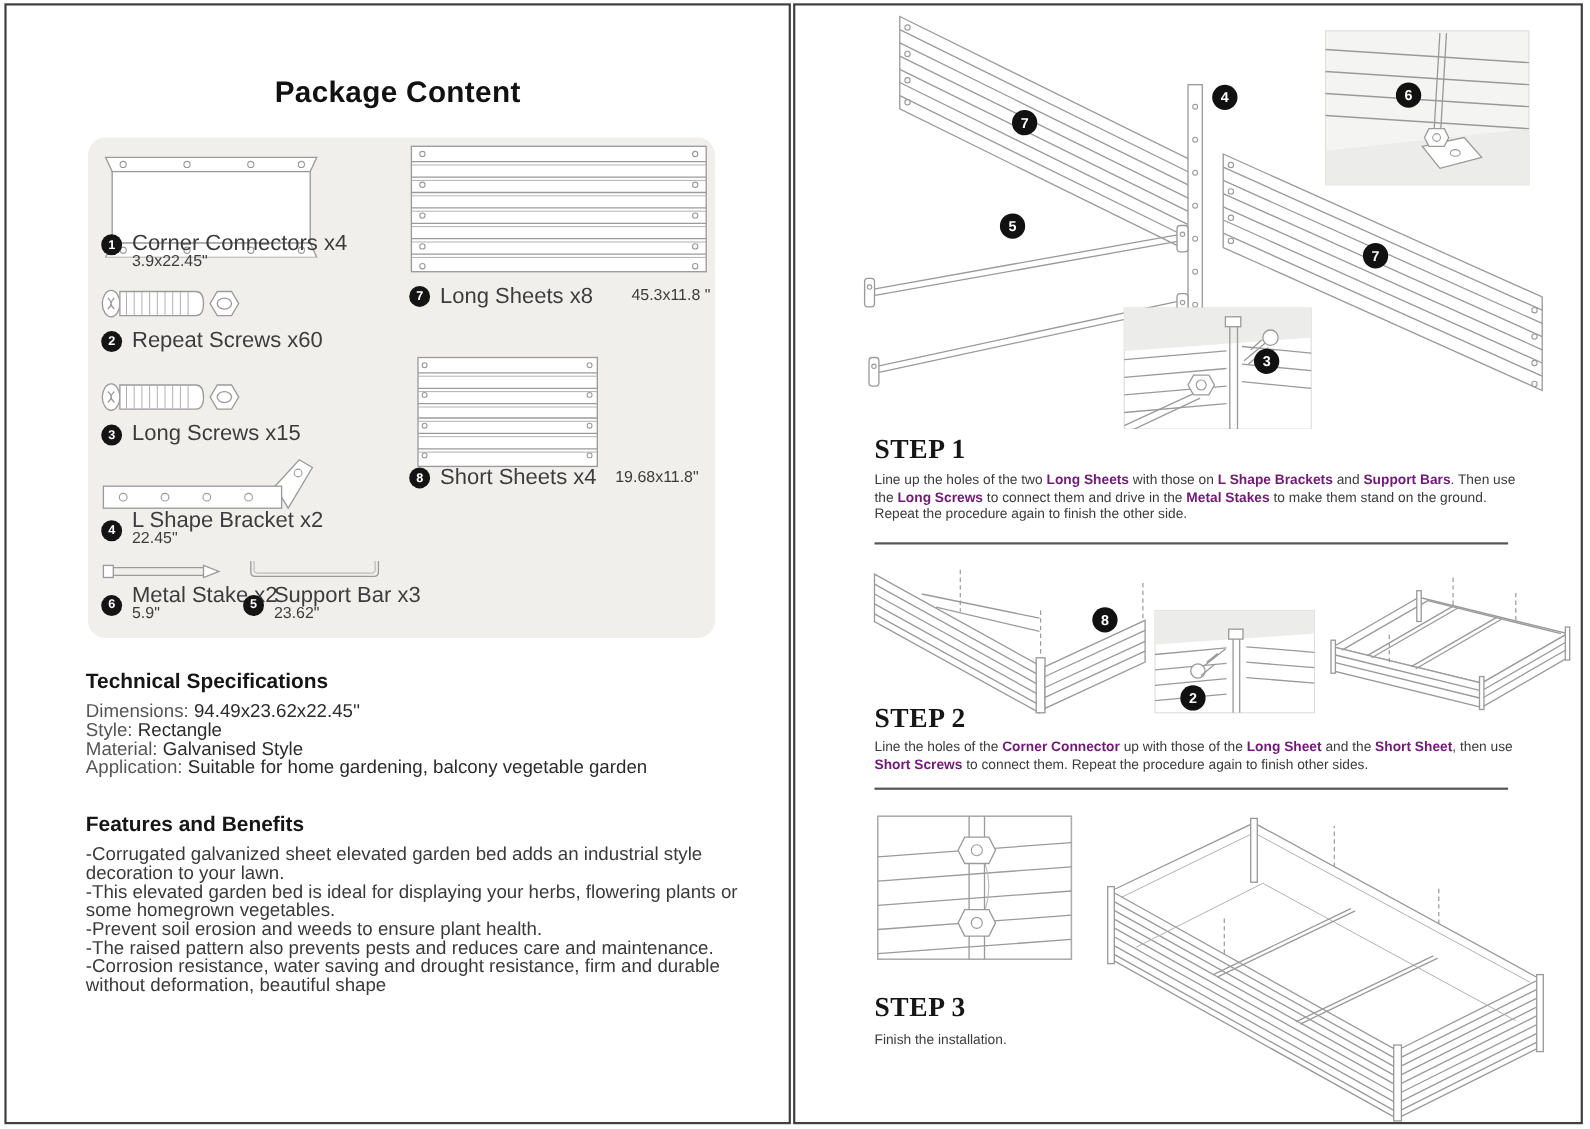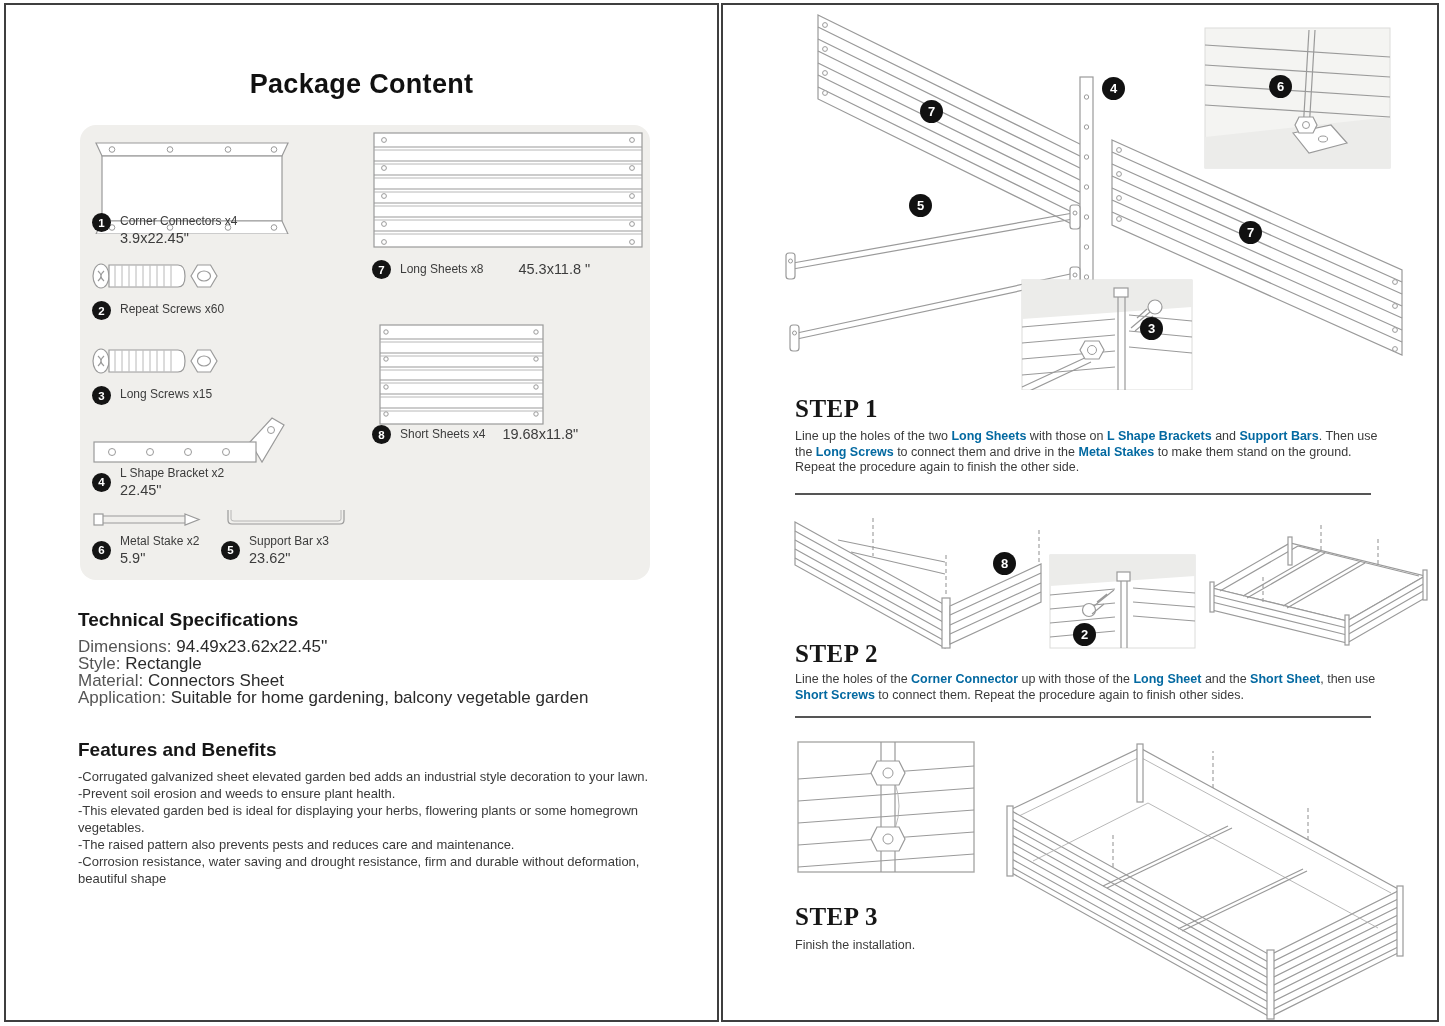--- a/index.html
+++ b/index.html
@@ -8,33 +8,33 @@
   .panel-left{left:4px;width:711px;}
   .panel-right{left:721px;width:714px;}
 
   
   .pkg-title{position:absolute;top:64px;left:0;right:0;text-align:center;font-size:27px;font-weight:600;letter-spacing:.3px;color:#111;}
   .graybox{position:absolute;left:74px;top:120px;width:570px;height:455px;background:#f0efec;border-radius:16px;}
   .art{position:absolute;}
   .pkg-item{position:absolute;display:flex;gap:9px;}
   .pkg-item.center{align-items:center;}
   .numcircle{width:19px;height:19px;border-radius:50%;background:#141414;color:#fff;font-size:11.5px;font-weight:bold;display:flex;align-items:center;justify-content:center;flex:0 0 19px;}
-  .pkg-label{font-size:12px;line-height:17px;color:#3c3c3c;}
+  .pkg-label{font-size:20px;line-height:17px;color:#3c3c3c;}
   .pkg-size{font-size:14.5px;line-height:17px;color:#3c3c3c;}
   .row-inline{display:flex;align-items:center;gap:9px;}
   .sec-title{position:absolute;left:72px;font-size:19px;font-weight:600;color:#161616;}
   .spec-rows{position:absolute;left:72px;font-size:17px;line-height:17px;color:#555;}
   .spec-rows .val{color:#2b2b2b;}
-  .bullets{position:absolute;left:72px;font-size:13px;line-height:17px;color:#3a3a3a;width:600px;}
+  .bullets{position:absolute;left:72px;font-size:17px;line-height:17px;color:#3a3a3a;width:600px;}
 
   
   .step-svg{position:absolute;left:0;}
   .step-title{position:absolute;left:72px;font-size:25px;font-weight:600;letter-spacing:.5px;color:#161616;font-family:Liberation Serif, serif;}
   .step-body{position:absolute;left:72px;width:588px;font-size:12.5px;line-height:15.5px;color:#3b3b3b;}
-  .step-body b{color:#0369a1;}
+  .step-body b{color:#701a75;}
   .divider{position:absolute;left:72px;width:576px;height:2px;background:#555;}
   .callout{position:absolute;width:23px;height:23px;border-radius:50%;background:#111;color:#fff;font-size:13px;font-weight:bold;display:flex;align-items:center;justify-content:center;}
 
   
   svg .ln{stroke:#9a9a9a;stroke-width:1.2;fill:none;}
   svg .lt{stroke:#b0b0b0;stroke-width:.9;fill:none;}
   svg .fc{fill:#ffffff;stroke:#9a9a9a;stroke-width:1.2;}
   svg .gb{fill:#ececea;stroke:none;}
   svg .hole{fill:#fff;stroke:#9a9a9a;stroke-width:1;}
   svg .dash{stroke:#9a9a9a;stroke-width:1.1;fill:none;stroke-dasharray:4 3;}
@@ -183,29 +183,29 @@
       <div class="numcircle">8</div>
       <div class="pkg-label">Short Sheets x4</div>
       <div class="pkg-size" style="margin-left:8px">19.68x11.8"</div>
     </div>
   </div>
 
   <div class="sec-title" style="top:604px">Technical Specifications</div>
   <div class="spec-rows" style="top:633px">
     <div><span>Dimensions: </span><span class="val">94.49x23.62x22.45''</span></div>
     <div><span>Style: </span><span class="val">Rectangle</span></div>
-    <div><span>Material: </span><span class="val">Connectors Sheet</span></div>
+    <div><span>Material: </span><span class="val">Galvanised Style</span></div>
     <div><span>Application: </span><span class="val">Suitable for home gardening, balcony vegetable garden</span></div>
   </div>
 
   <div class="sec-title" style="top:734px">Features and Benefits</div>
   <div class="bullets" style="top:763px">
     <div>-Corrugated galvanized sheet elevated garden bed adds an industrial style decoration to your lawn.</div>
+    <div>-This elevated garden bed is ideal for displaying your herbs, flowering plants or some homegrown vegetables.</div>
     <div>-Prevent soil erosion and weeds to ensure plant health.</div>
-    <div>-This elevated garden bed is ideal for displaying your herbs, flowering plants or some homegrown vegetables.</div>
     <div>-The raised pattern also prevents pests and reduces care and maintenance.</div>
     <div>-Corrosion resistance, water saving and drought resistance, firm and durable without deformation, beautiful shape</div>
   </div>
 </div>
 
 <div class="panel panel-right">
 
   <svg class="step-svg" style="top:0" width="714" height="385" viewBox="0 0 714 385">
 
     <polygon class="fc" points="95,10 365,143 365,227 95,94"></polygon>

